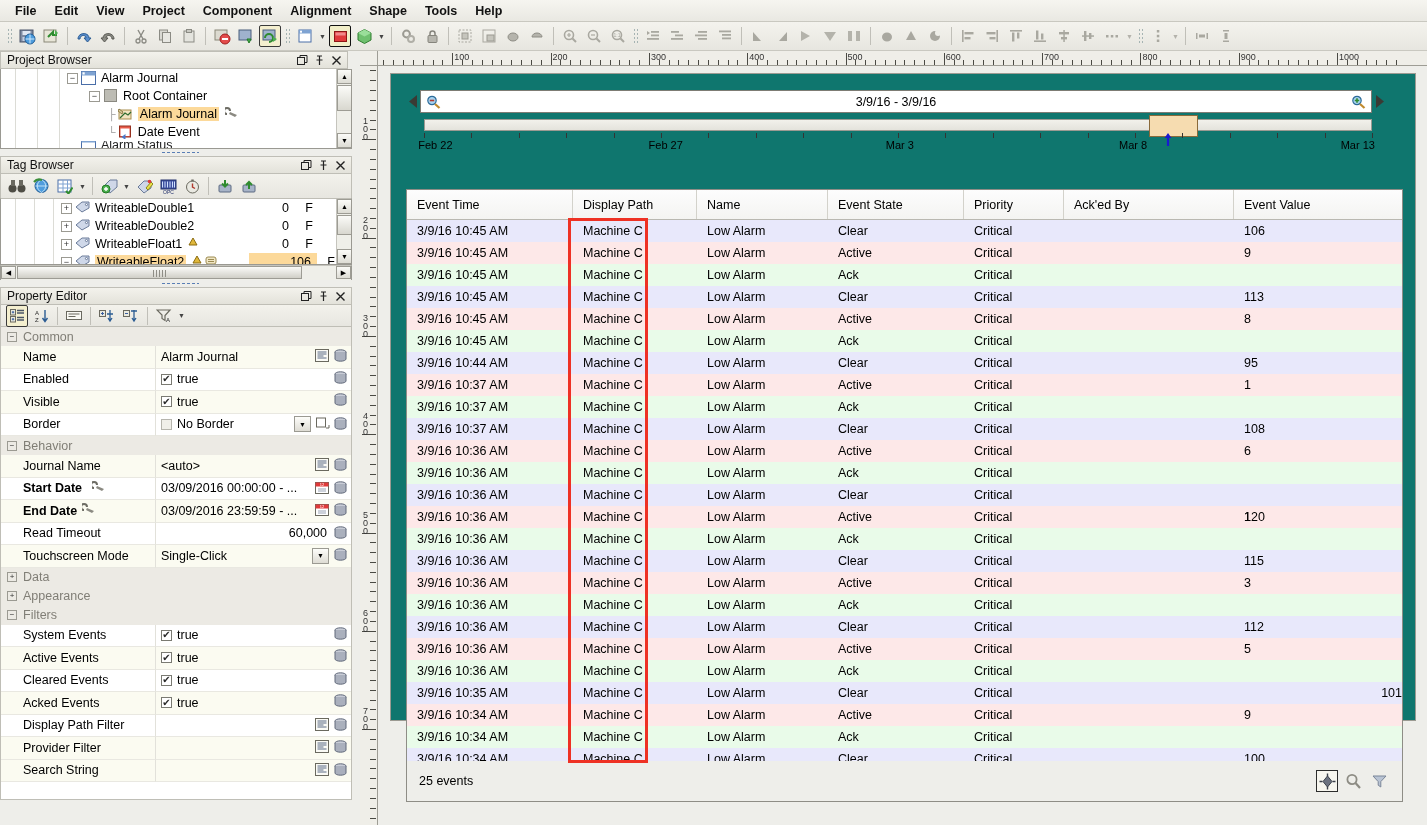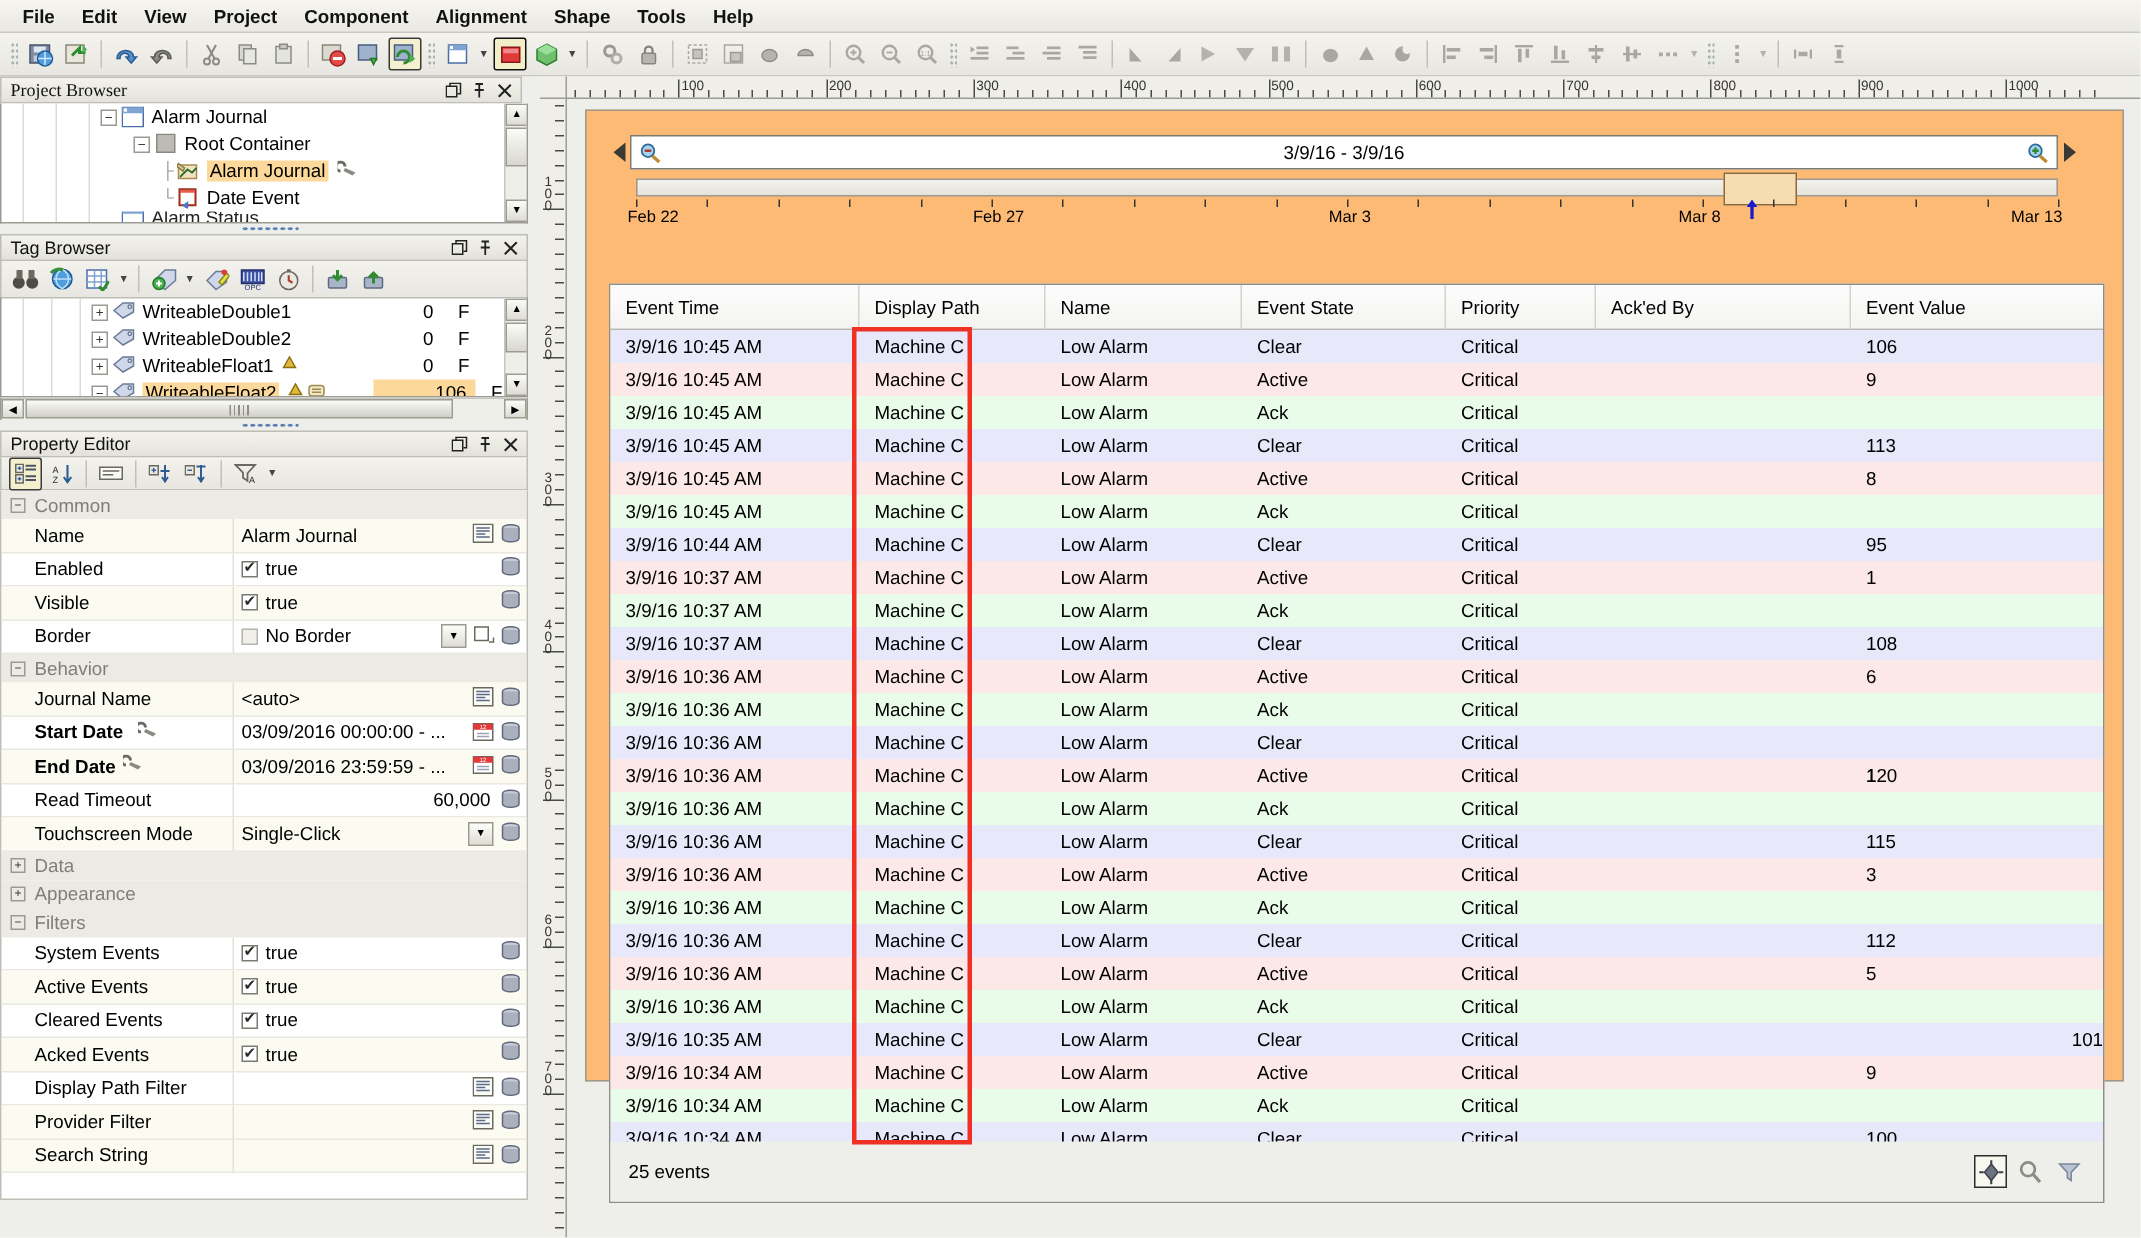--- a/index.html
+++ b/index.html
@@ -137,21 +137,21 @@
   .ruler-v { position:absolute; left:0; top:15px; width:18px; bottom:0;
     background:#efeee8; border-right:1px solid #9e9d95; overflow:hidden; }
   .ruler-corner { position:absolute; left:0; top:0; width:18px; height:15px; background:#efeee8;
     border-right:1px solid #9e9d95; border-bottom:1px solid #9e9d95; }
   .tick { position:absolute; background:#4a4a44; }
   .rlbl { position:absolute; font-size:9px; color:#333; }
   .rlblv { position:absolute; font-size:9px; color:#333; width:9px; line-height:8px; text-align:center;}
 
   .window {
     position:absolute; left:30px; top:22px; width:1026px; height:648px;
-    background:#fdba74; border:1px solid #9b9a92;
+    background:#0f766e; border:1px solid #9b9a92;
   }
 
   
   .daterange { position:absolute; left:15px; top:15px; width:980px; height:60px; }
   .dr-top { display:flex; align-items:center; height:25px; }
   .dr-nav { width:14px; height:25px; display:flex; align-items:center; justify-content:center; }
   .dr-field { flex:1; height:23px; background:#fff; border:1px solid #7d7c74;
      display:flex; align-items:center; position:relative; }
   .dr-field .lbl { flex:1; text-align:center; font-size:12.5px; }
   .dr-track { position:absolute; left:18px; right:14px; top:30px; height:12px;
@@ -507,21 +507,21 @@
         <svg class="ico" width="16" height="16" viewBox="0 0 16 16">
           <rect x="5" y="2" width="6" height="1.5" fill="#a9a8a0"></rect>
           <rect x="5" y="12.5" width="6" height="1.5" fill="#a9a8a0"></rect>
           <rect x="6.5" y="5" width="3" height="6" fill="#a9a8a0"></rect>
         </svg>
       </div>
   </div>
 
   <div class="leftdock">
 
-    <div class="panel-title" style="width:348px;font-family:Liberation Serif, serif;">
+    <div class="panel-title" style="width:348px;">
       <span class="ttl">Project Browser</span>
       <span class="pt-btn">
           <svg width="11" height="11" viewBox="0 0 11 11">
             <rect x="0.5" y="2.5" width="7" height="7" fill="none" stroke="#222"></rect>
             <path d="M3 2.5 V0.5 H10 V7.5 H8" fill="none" stroke="#222"></path>
           </svg>
         </span>
       <span class="pt-btn">
           <svg width="11" height="11" viewBox="0 0 11 11">
             <path d="M3 1h5M5.5 1v4M2.5 5h6M5.5 5v5" stroke="#222" stroke-width="1.2" fill="none"></path>

